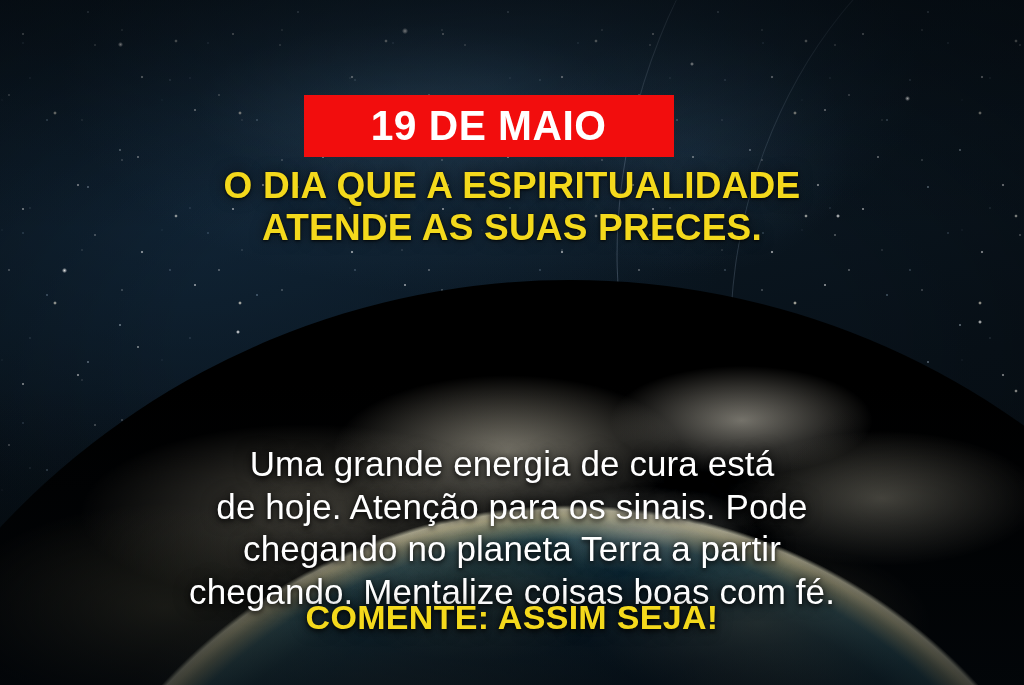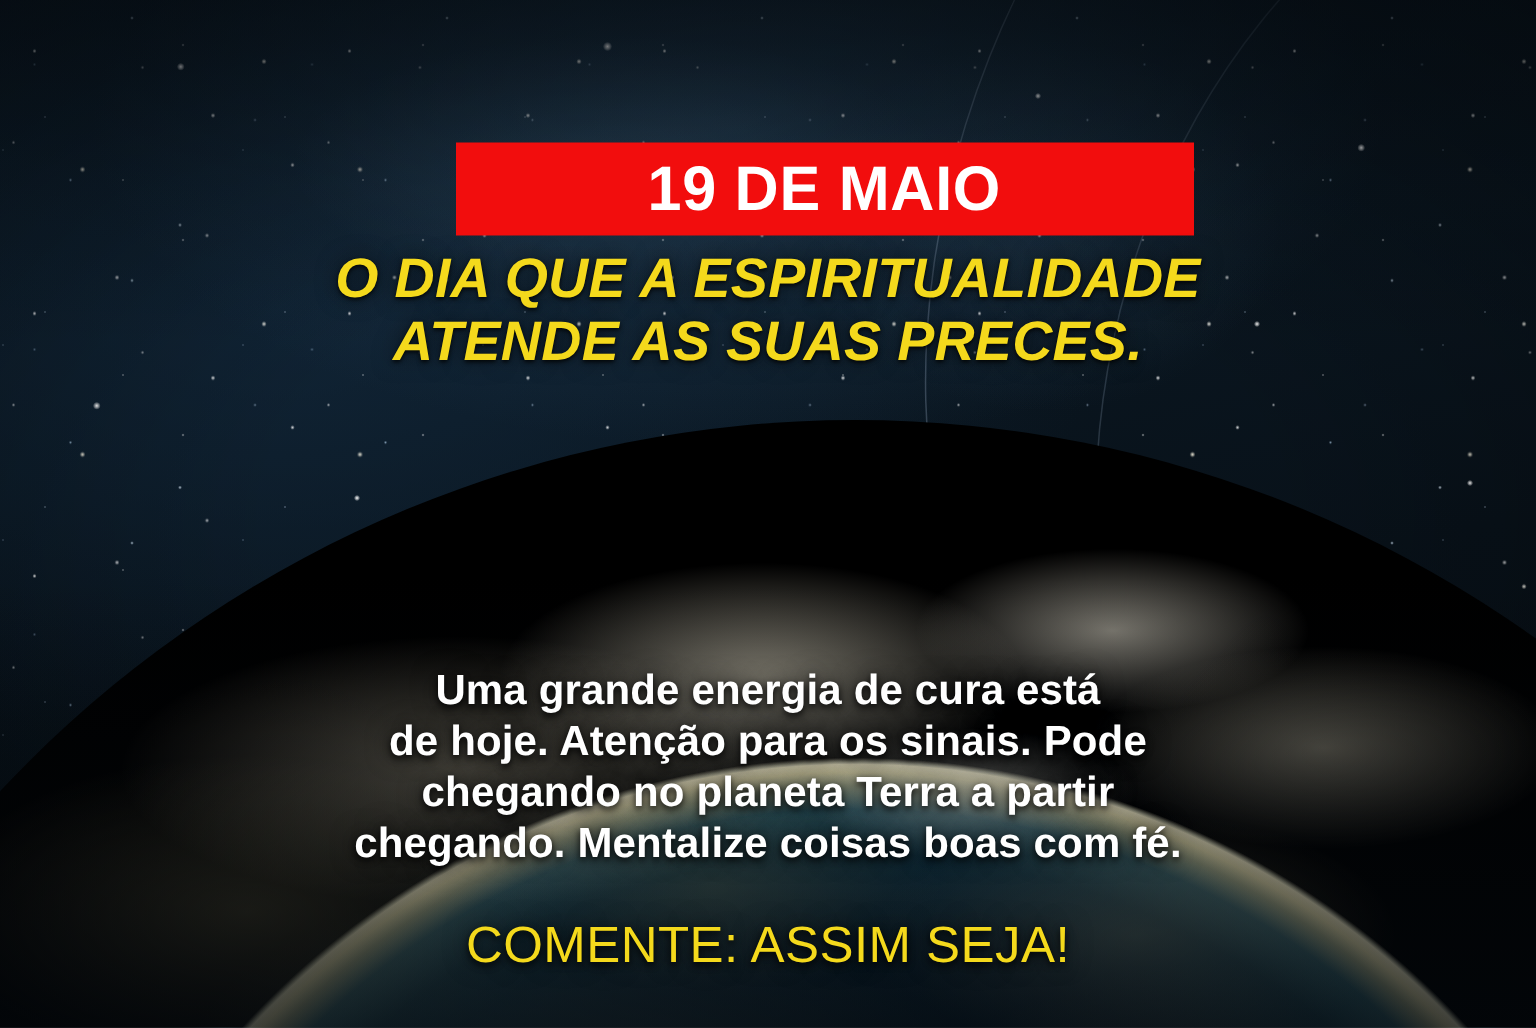--- a/index.html
+++ b/index.html
@@ -164,21 +164,21 @@
                                  rgba(4,9,14,0) 56%, rgba(4,9,14,.30) 78%, rgba(4,9,14,.62) 100%),
       radial-gradient(ellipse 80% 70% at 50% 50%, rgba(0,0,0,0) 40%, rgba(0,0,0,.42) 100%);
   }
 
   
   .content{position:absolute;inset:0;}
 
   .date-banner{
     position:absolute;
     left:304px; top:95px;
-    width:492px; height:62px;
+    width:370px; height:62px;
     background:#f20d0d;
     display:flex;align-items:center;justify-content:center;
   }
   .date-banner .date-text{
     color:#ffffff;
     font-size:42px;
     font-weight:bold;
     letter-spacing:.5px;
     line-height:1;
     white-space:nowrap;
@@ -190,42 +190,42 @@
     position:absolute;
     left:0;right:0;top:165px;
     text-align:center;
     color:#f4d91c;
     font-size:37px;
     font-weight:bold;
     line-height:1.14;
     letter-spacing:.2px;
     text-shadow:0 1px 3px rgba(0,0,0,.85), 0 0 14px rgba(0,0,0,.55);
   }
-  .headline .hl-line{display:block;white-space:nowrap;font-style:italic;}
+  .headline .hl-line{display:block;white-space:nowrap;}
 
   .body-copy{
     position:absolute;
     left:0;right:0;top:443px;
     text-align:center;
     color:#ffffff;
-    font-size:28px;
-    font-weight:bold;
+    font-size:35px;
+    font-weight:normal;
     line-height:1.22;
     letter-spacing:.1px;
     text-shadow:0 2px 5px rgba(0,0,0,.92), 0 0 16px rgba(0,0,0,.7);
   }
   .body-copy .bc-line{display:block;white-space:nowrap;}
 
   .cta{
     position:absolute;
-    left:0;right:0;top:612px;
+    left:0;right:0;top:599px;
     text-align:center;
     color:#f4d91c;
     font-size:34px;
-    font-weight:normal;
+    font-weight:bold;
     letter-spacing:.3px;
     line-height:1.1;
     white-space:nowrap;
     text-shadow:0 2px 5px rgba(0,0,0,.92), 0 0 16px rgba(0,0,0,.65);
   }
 </style>
 </head>
 <body>
 
 <div id="poster">

